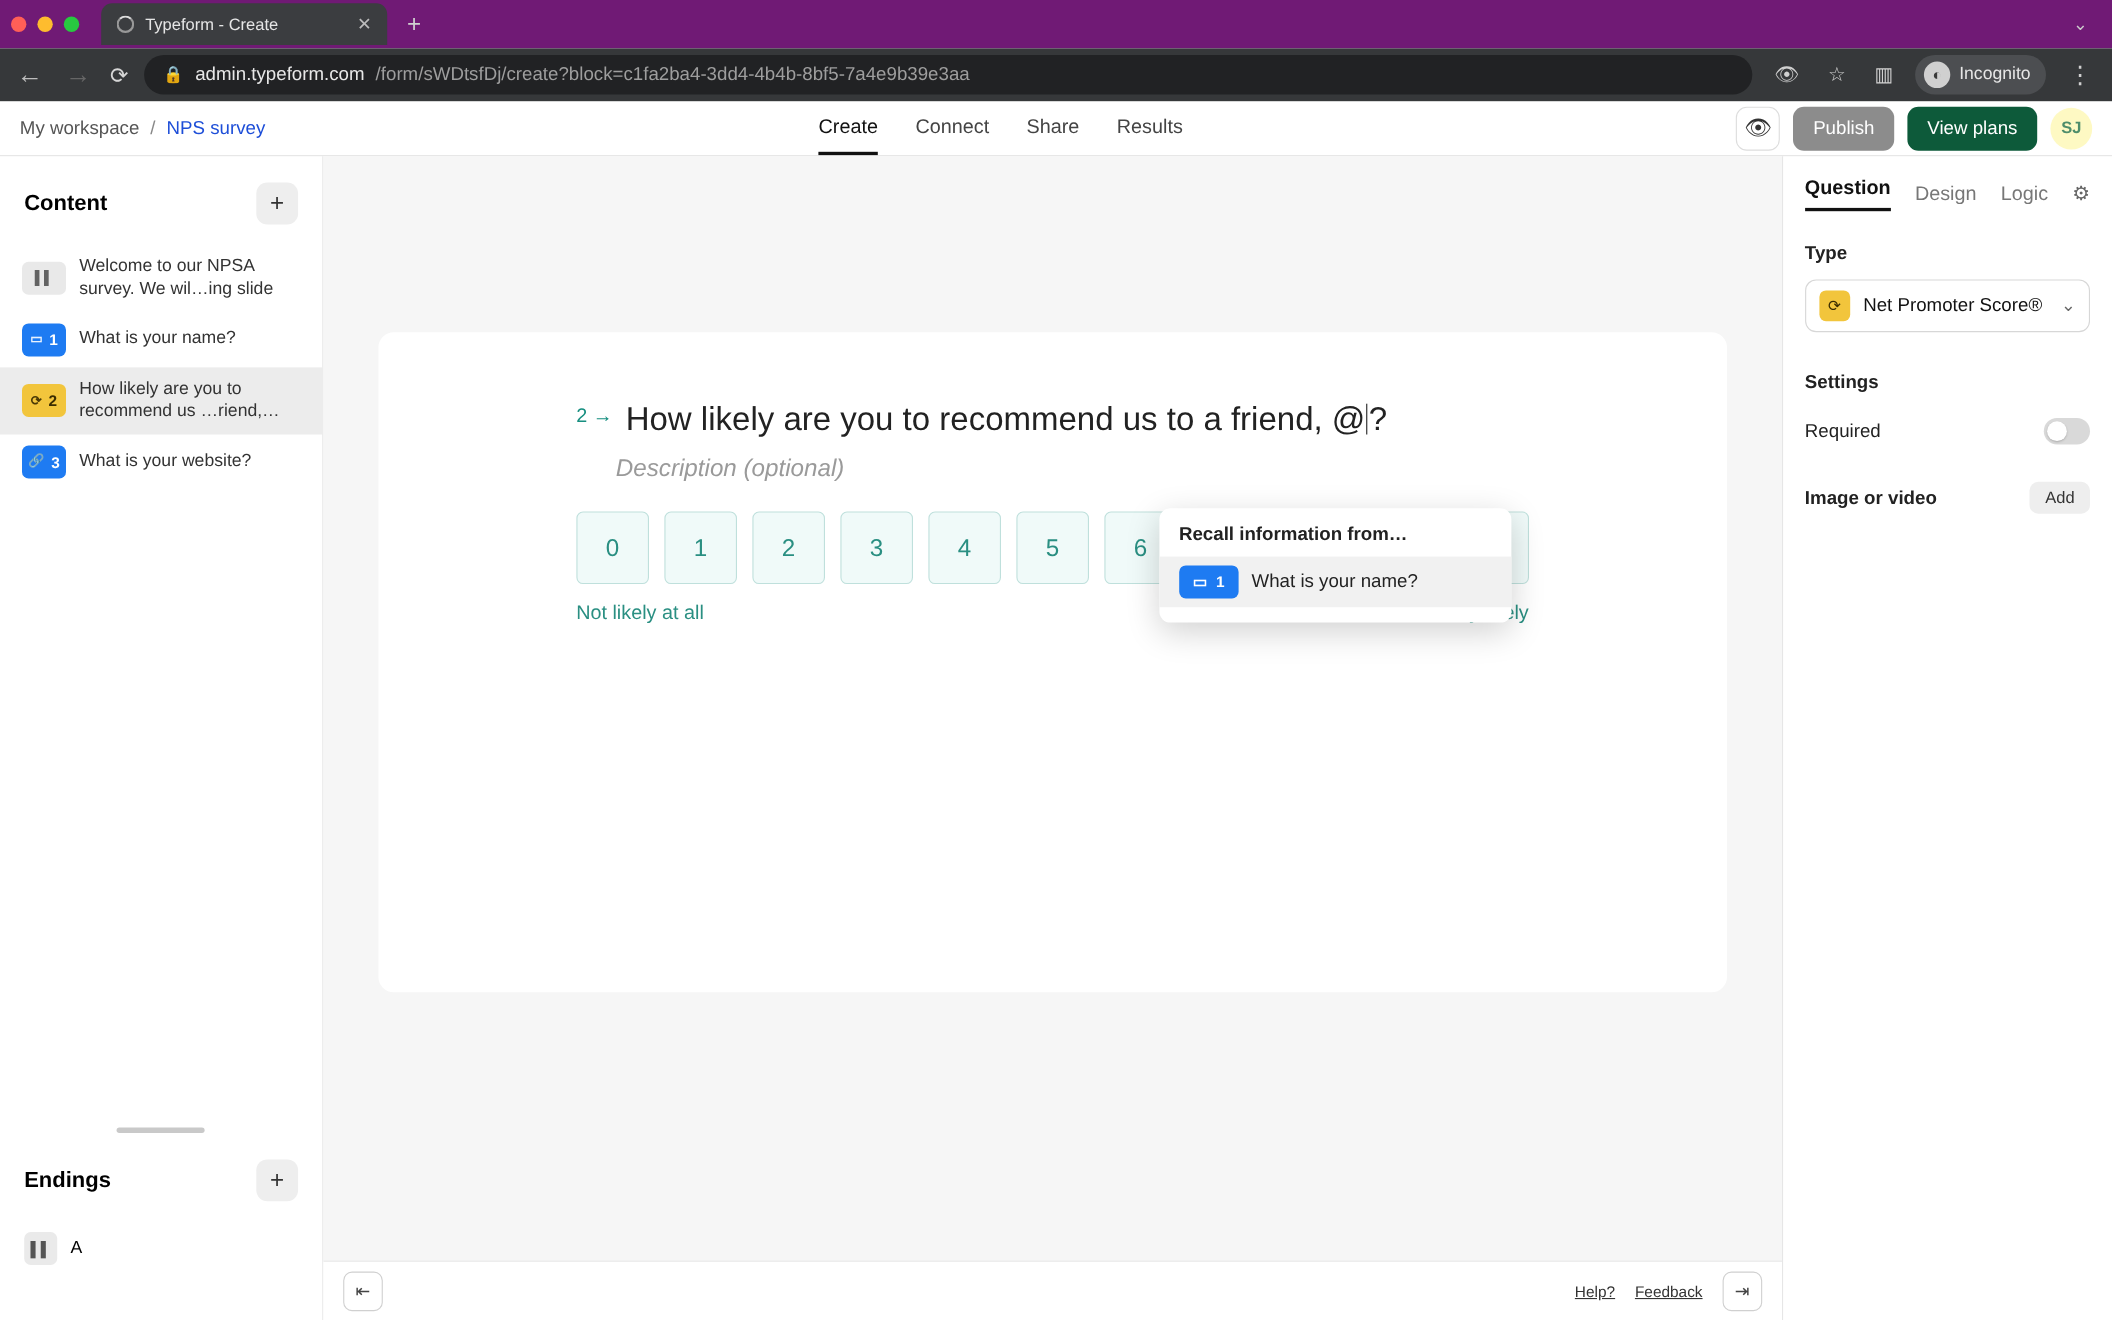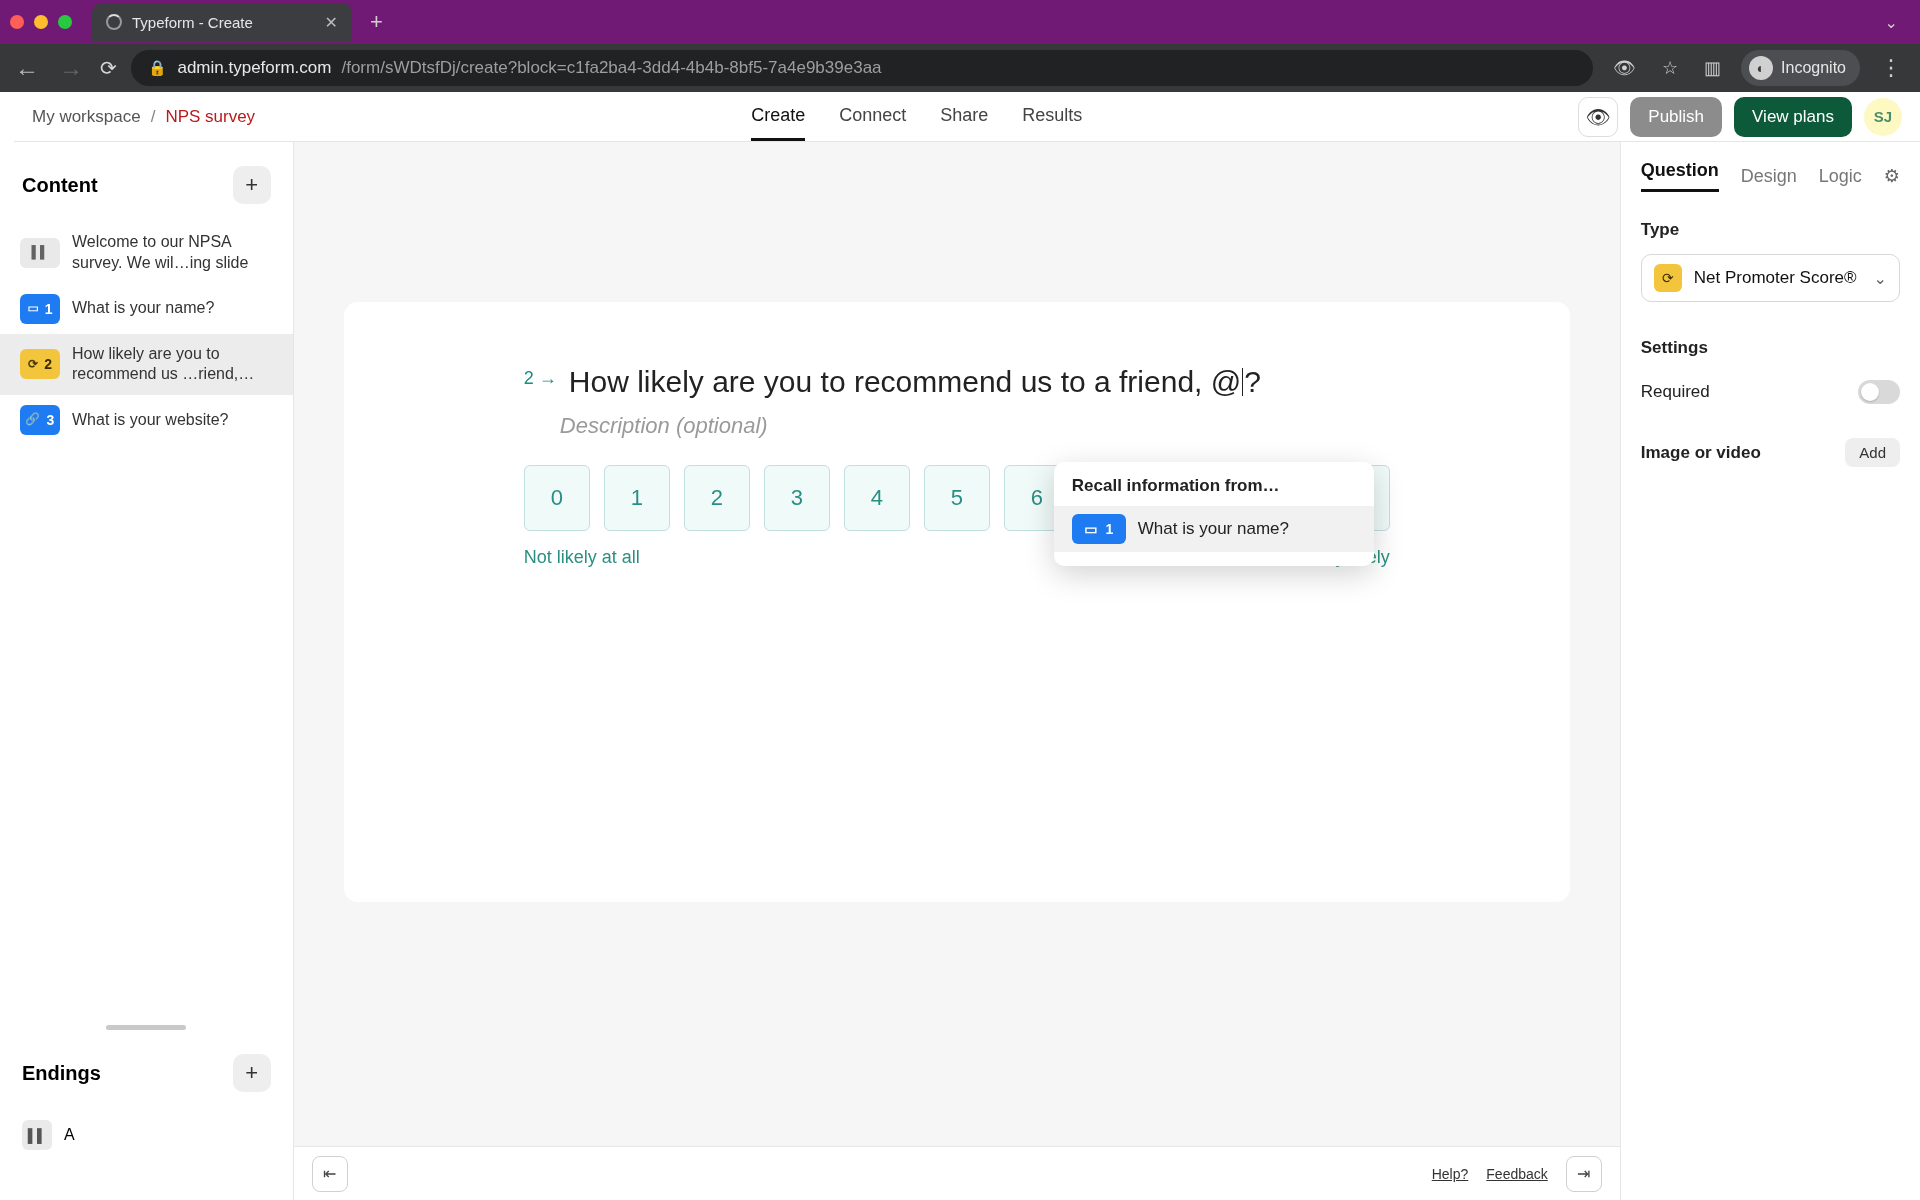--- a/index.html
+++ b/index.html
@@ -21,25 +21,25 @@
   .reload-ic { color:#d6d6d6; font-size:20px; }
   .addr-field { flex:1; background:#212224; border-radius:30px; height:36px; display:flex; align-items:center; padding:0 18px; gap:10px; color:#9e9e9e; font-size:17px;}
   .addr-field .lock { color:#c9c9c9; font-size:15px;}
   .addr-field .host { color:#e8e8e8; }
   .right-icon { color:#d0d0d0; font-size:18px; padding:0 6px; }
   .incog-chip { display:flex; align-items:center; gap:8px; color:#e6e6e6; background:#4c4e51; border-radius:30px; padding:6px 14px 6px 8px; font-size:16px;}
   .incog-chip .ic { width:24px;height:24px;background:#d0d0d0;border-radius:50%;color:#3a3a3a;display:flex;align-items:center;justify-content:center;font-size:14px;}
   .kebab { color:#d0d0d0; font-size:22px; padding:0 6px; }
 
   
-  .tf-header { height:50px; border-bottom:1px solid #e5e5e5; display:flex; align-items:center; padding:0 18px; gap:14px;margin-left:14px;}
+  .tf-header { height:50px; border-bottom:1px solid #e5e5e5; display:flex; align-items:center; padding:0 18px; gap:14px;}
   .crumbs { color:#3a3a3a; font-size:17px; display:flex; gap:10px; align-items:center;}
   .crumbs .ws { color:#555; }
   .crumbs .sep { color:#888; }
-  .crumbs .title { color:#b91c1c; }
+  .crumbs .title { color:#1d4ed8; }
   .nav-tabs { margin:0 auto; display:flex; gap:34px; font-size:18px;}
   .nav-tabs .nt { color:#444; padding:12px 0; }
   .nav-tabs .nt.active { color:#111; border-bottom:3px solid #111; font-weight:500;}
   .hdr-right { display:flex; align-items:center; gap:12px; }
   .eye-btn { width:40px;height:40px;border:1px solid #ddd;border-radius:10px;display:flex;align-items:center;justify-content:center;color:#333;font-size:20px;}
   .publish-btn { background:#8c8c8c; color:#fff; border-radius:10px; padding:10px 18px; font-size:17px;}
   .viewplans-btn { background:#0d5a3a; color:#fff; border-radius:10px; padding:10px 18px; font-size:17px;}
   .avatar { width:38px;height:38px;border-radius:50%;background:#fef9c3;color:#4e8d6b;display:flex;align-items:center;justify-content:center;font-size:15px;font-weight:600;}
 
   

